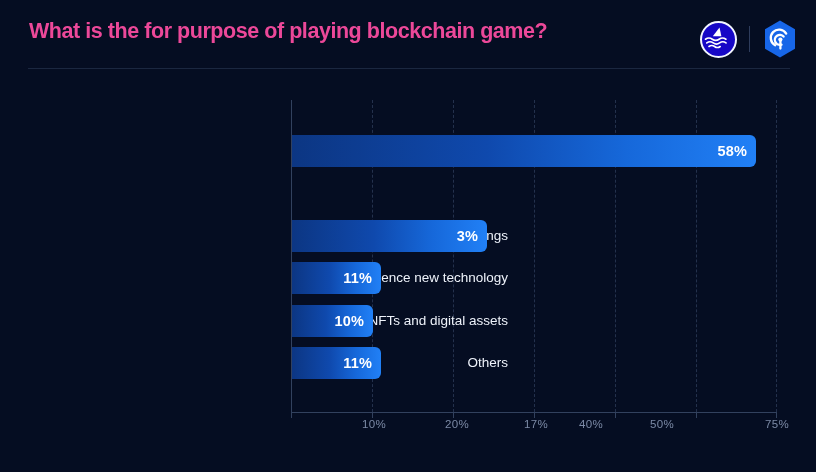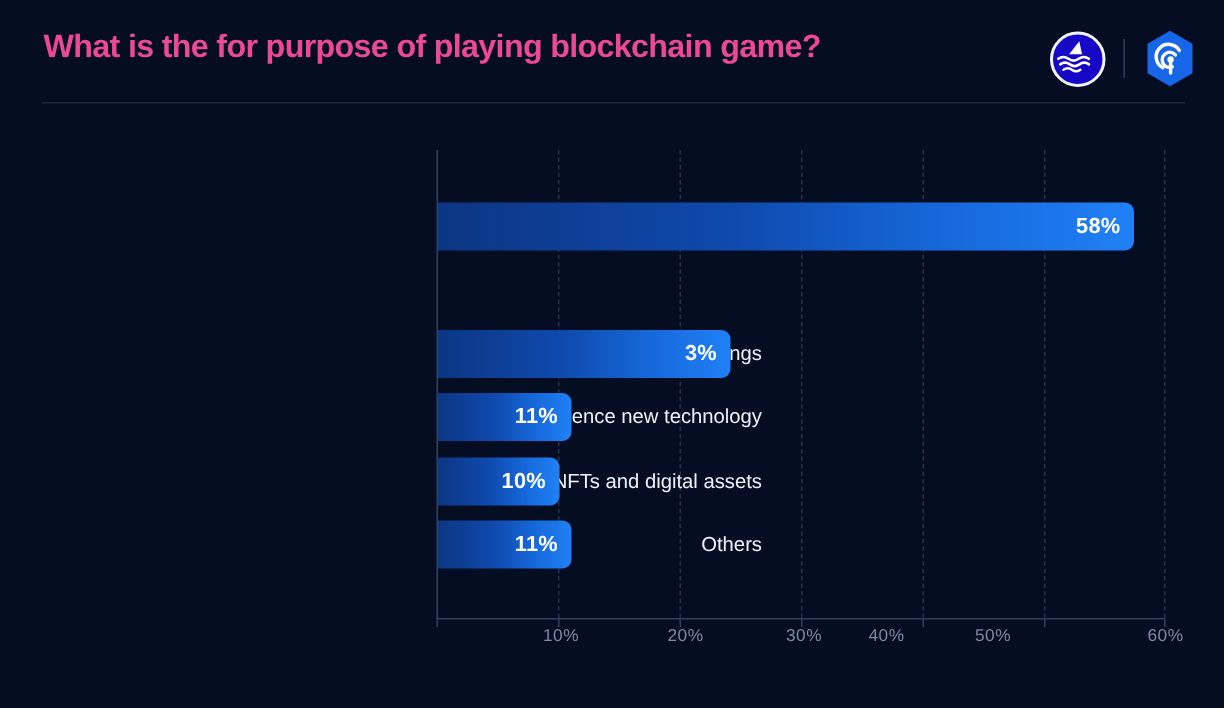--- a/index.html
+++ b/index.html
@@ -269,19 +269,19 @@
 
     <div class="bar-row" style="top:347px">
       <div class="cat-label">Others</div>
       <div class="bar" style="width:89px">
         <span class="bar-value">11%</span>
       </div>
     </div>
 
     <div class="tick-label" style="left:374px">10%</div>
     <div class="tick-label" style="left:457px">20%</div>
-    <div class="tick-label" style="left:536px">30%</div>
+    <div class="tick-label" style="left:536px">17%</div>
     <div class="tick-label" style="left:591px">40%</div>
     <div class="tick-label" style="left:662px">50%</div>
-    <div class="tick-label" style="left:777px">60%</div>
+    <div class="tick-label" style="left:777px">75%</div>
 
   </div>
 </div>
 
 </body></html>

